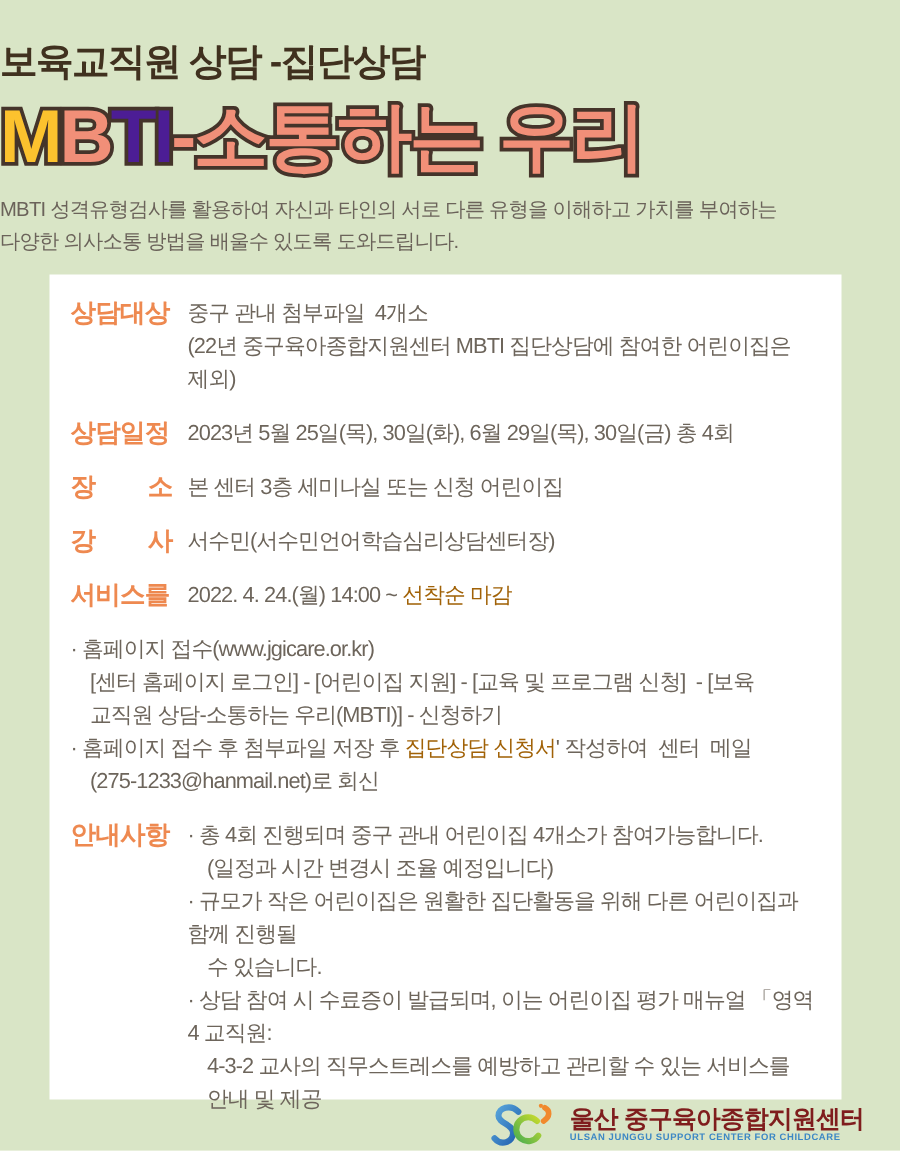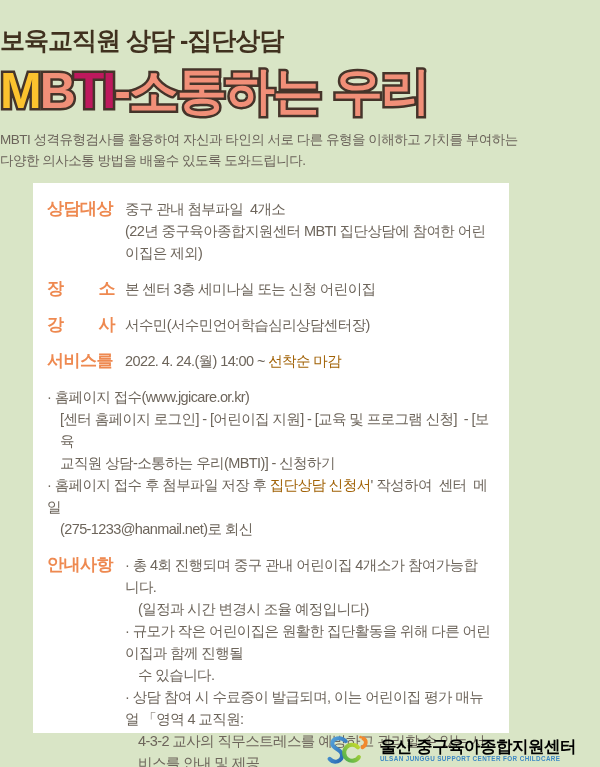--- a/index.html
+++ b/index.html
@@ -43,21 +43,21 @@
     line-height: 1.55;
     color: #6b635a;
     letter-spacing: -0.5px;
   }
 
   
   .panel {
     position: absolute;
     left: 33px;
     top: 183px;
-    width: 476px;
+    width: 528px;
     height: 550px;
     background: #ffffff;
     padding: 15px 18px 12px 14px;
   }
   .info-row { display: flex; margin-bottom: 14px; }
   .info-row:last-child { margin-bottom: 0; }
   .info-label {
     flex: 0 0 68px;
     margin-right: 10px;
     font-size: 17px;
@@ -88,50 +88,54 @@
     align-items: center;
     justify-content: flex-end;
     padding-right: 24px;
     gap: 7px;
   }
   .logo-mark { flex: 0 0 auto; }
   .org-names { display: flex; flex-direction: column; line-height: 1; }
   .org-ko {
     font-size: 16.5px;
     font-weight: 700;
-    color: #000000;
+    color: #7f1d1d;
     letter-spacing: -0.5px;
   }
   .org-en {
     margin-top: 2px;
     font-size: 6.3px;
     font-weight: 700;
     color: #3d88c5;
     letter-spacing: 0.4px;
   }
 </style>
 </head>
 <body>
 
 <div class="poster">
 
   <div class="header">
     <div class="subtitle">보육교직원 상담 -집단상담</div>
-    <div class="title"><span style="color: rgb(252, 194, 46);">M</span><span style="color: rgb(241, 143, 120);">B</span><span style="color: #be185d;">TI</span><span style="color: rgb(241, 143, 120);">-소통하는 우리</span></div>
+    <div class="title"><span style="color: rgb(252, 194, 46);">M</span><span style="color: rgb(241, 143, 120);">B</span><span style="color: #4c1d95;">TI</span><span style="color: rgb(241, 143, 120);">-소통하는 우리</span></div>
     <div class="desc">
       <div>MBTI 성격유형검사를 활용하여 자신과 타인의 서로 다른 유형을 이해하고 가치를 부여하는</div>
       <div>다양한 의사소통 방법을 배울수 있도록 도와드립니다.</div>
     </div>
   </div>
 
   <div class="panel" id="info-panel">
 
   <div class="info-row">
         <span class="info-label">상담대상</span>
         <div class="info-content"><div class="info-line"><span class="seg">중구 관내 첨부파일  4개소</span></div><div class="info-line"><span class="seg">(22년 중구육아종합지원센터 MBTI 집단상담에 참여한 어린이집은 제외)</span></div></div>
+      </div>
+      <div class="info-row">
+        <span class="info-label">상담일정</span>
+        <div class="info-content"><div class="info-line"><span class="seg">2023년 5월 25일(목), 30일(화), 6월 29일(목), 30일(금) 총 4회</span></div></div>
       </div>
       <div class="info-row">
         <span class="info-label">장 소</span>
         <div class="info-content"><div class="info-line"><span class="seg">본 센터 3층 세미나실 또는 신청 어린이집</span></div></div>
       </div>
       <div class="info-row">
         <span class="info-label">강 사</span>
         <div class="info-content"><div class="info-line"><span class="seg">서수민(서수민언어학습심리상담센터장)</span></div></div>
       </div>
       <div class="info-row">

